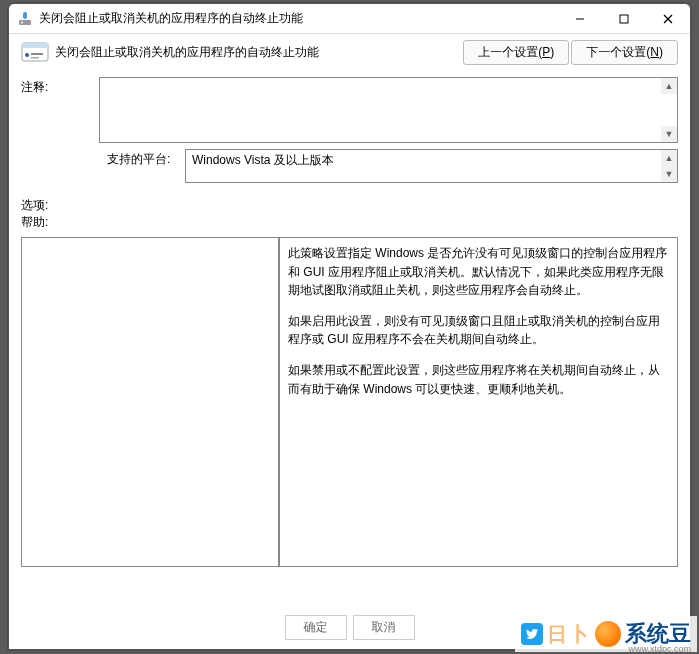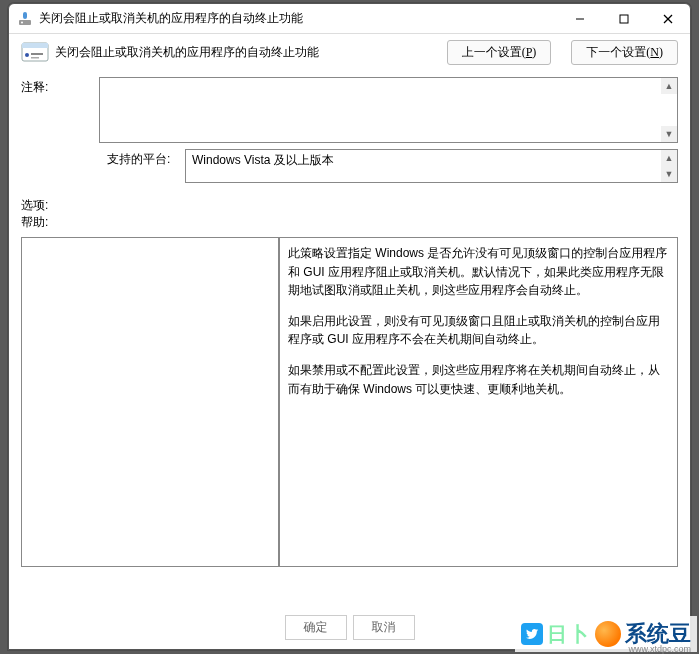--- a/index.html
+++ b/index.html
@@ -49,21 +49,21 @@
   .subheader {
     display: flex;
     align-items: center;
     padding: 6px 12px 8px;
   }
   .sub-ico {
     width: 28px; height: 22px;
     margin-right: 6px;
   }
   .sub-title { font-size: 12px; flex: 1; }
-  .nav-btns { display: flex; gap: 20px; font-family: Liberation Serif, serif; }
+  .nav-btns { display: flex; gap: 2px; }
   .nav-btn {
     border: 1px solid #bbb;
     border-radius: 3px;
     background: #fafafa;
     padding: 3px 14px;
     font-size: 12px;
     cursor: default;
   }
   .nav-btn u { text-decoration: underline; }
 
@@ -170,21 +170,21 @@
     background: rgba(255,255,255,0.85);
     padding: 3px 6px;
   }
   .tw-ico {
     width: 22px; height: 22px;
     background: #1da1f2;
     border-radius: 4px;
     display: flex; align-items:center; justify-content:center;
     color:#fff;
   }
-  .wm-text1 { color:#86efac; font-size:20px; font-weight:bold; letter-spacing:2px; }
+  .wm-text1 { color:#fdba74; font-size:20px; font-weight:bold; letter-spacing:2px; }
   .fox-ico {
     width: 26px; height:26px;
     background: radial-gradient(circle at 35% 35%, #ffb84d, #ff7a00 70%);
     border-radius: 50%;
     position: relative;
   }
   .wm-text2 { color:#0b4a8a; font-size:22px; font-weight:bold; }
   .wm-sub { position:absolute; right:6px; bottom:-2px; font-size:9px; color:#888; }
 </style>
 </head>

